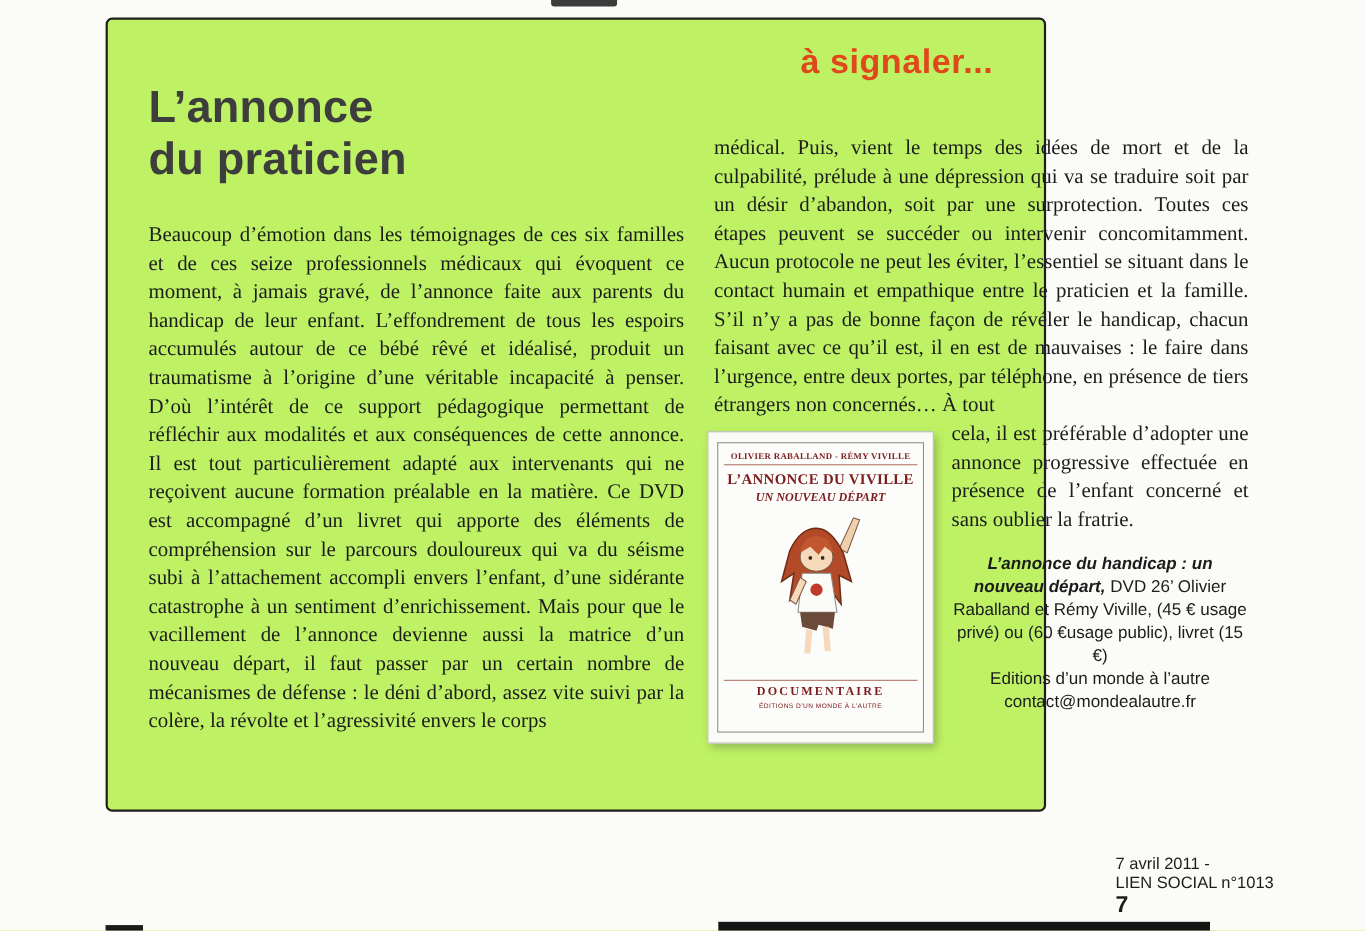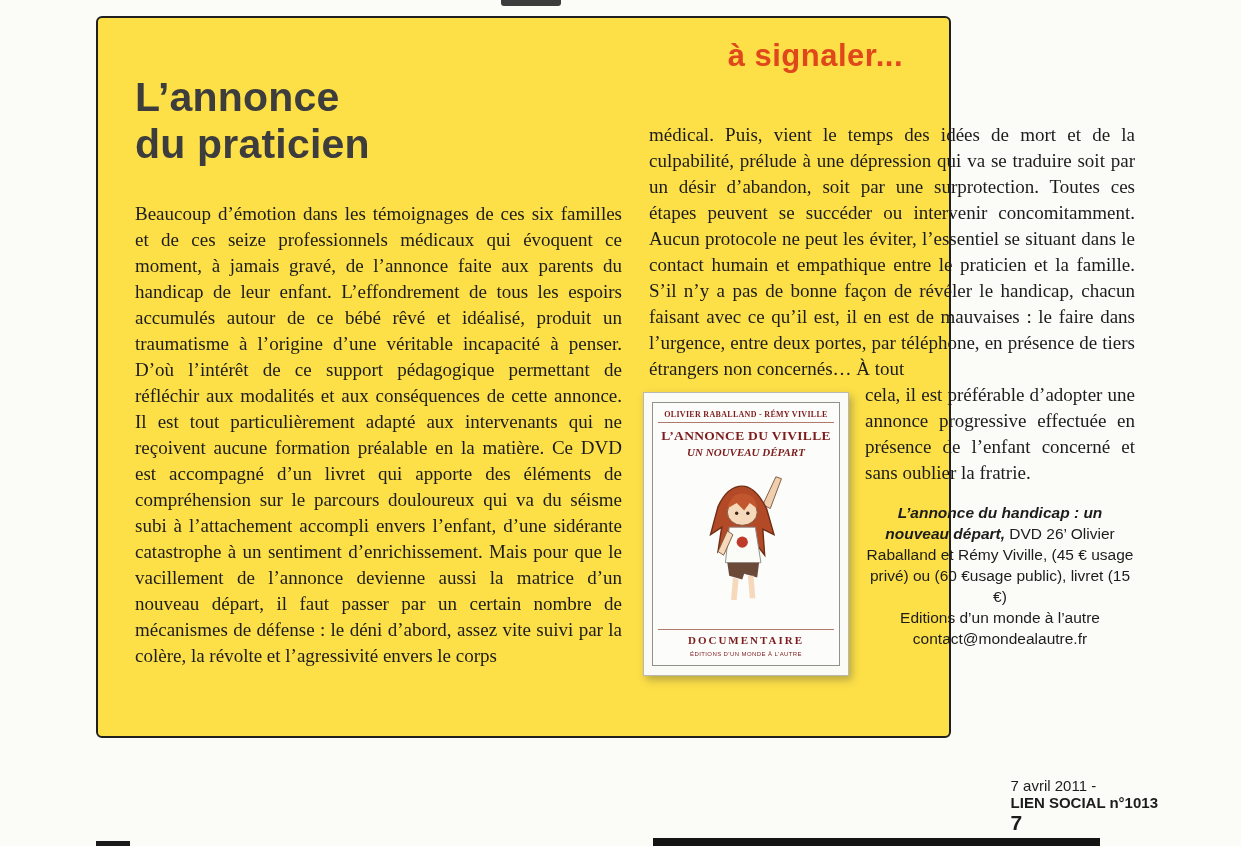--- a/index.html
+++ b/index.html
@@ -18,21 +18,21 @@
   .artifact-bottom { left:653px; top:838px; width:447px; height:8px; background:#141414; }
   .artifact-bottom-left { left:96px; top:841px; width:34px; height:5px; background:#1a1a1a; }
 
   
   .panel {
     position:absolute; left:96px; top:16px;
     width:855px; height:722px;
     box-sizing:border-box;
     border:2px solid #1f1f1f;
     border-radius:6px;
-    background:#fde047;
+    background:#bef264;
   }
 
   .badge {
     position:absolute; top:20px; right:46px;
     font-size:31px; font-weight:700;
     color:#e0481c; letter-spacing:0.5px;
   }
 
   .title {
     position:absolute; left:37px; top:56px; margin:0;
@@ -62,21 +62,21 @@
     border:1px solid #b9b9b4;
     box-shadow:3px 4px 8px rgba(60,60,60,0.35);
     padding:9px 8px;
   }
   .cover-inner {
     height:100%; box-sizing:border-box;
     border:1px solid #90908c;
     background:#fcfcfa;
     display:flex; flex-direction:column; 
     text-align:center;
-    padding:7px 5px 8px;
+    padding:7px 5px 19px;
   }
   .cover-authors {
     font-family:"Liberation Serif", serif;
     font-size:8px; font-weight:700;
     color:#7c1d1d; letter-spacing:0.3px;
     width:100%; padding-bottom:3px;
     border-bottom:1px solid #b07a6a;
   }
   .cover-title {
     margin-top:5px;
@@ -114,21 +114,21 @@
   .caption-lead { font-weight:700; font-style:italic; }
 
   
   .footer {
     position:absolute; top:777px; right:83px;
     display:flex; align-items:baseline;
     font-size:15px; color:#1c1c1c;
     white-space:pre;
     flex-direction:column;
   }
-  .footer-journal { font-weight:700;margin-left:44px; }
+  .footer-journal { font-weight:400;margin-left:44px; }
   .footer-pagenum { font-weight:700; font-size:21px; margin-left:14px; }
 </style>
 </head>
 <body>
 
 <div class="page">
 
   <div class="artifact artifact-top"></div>
 
   <div class="panel">

